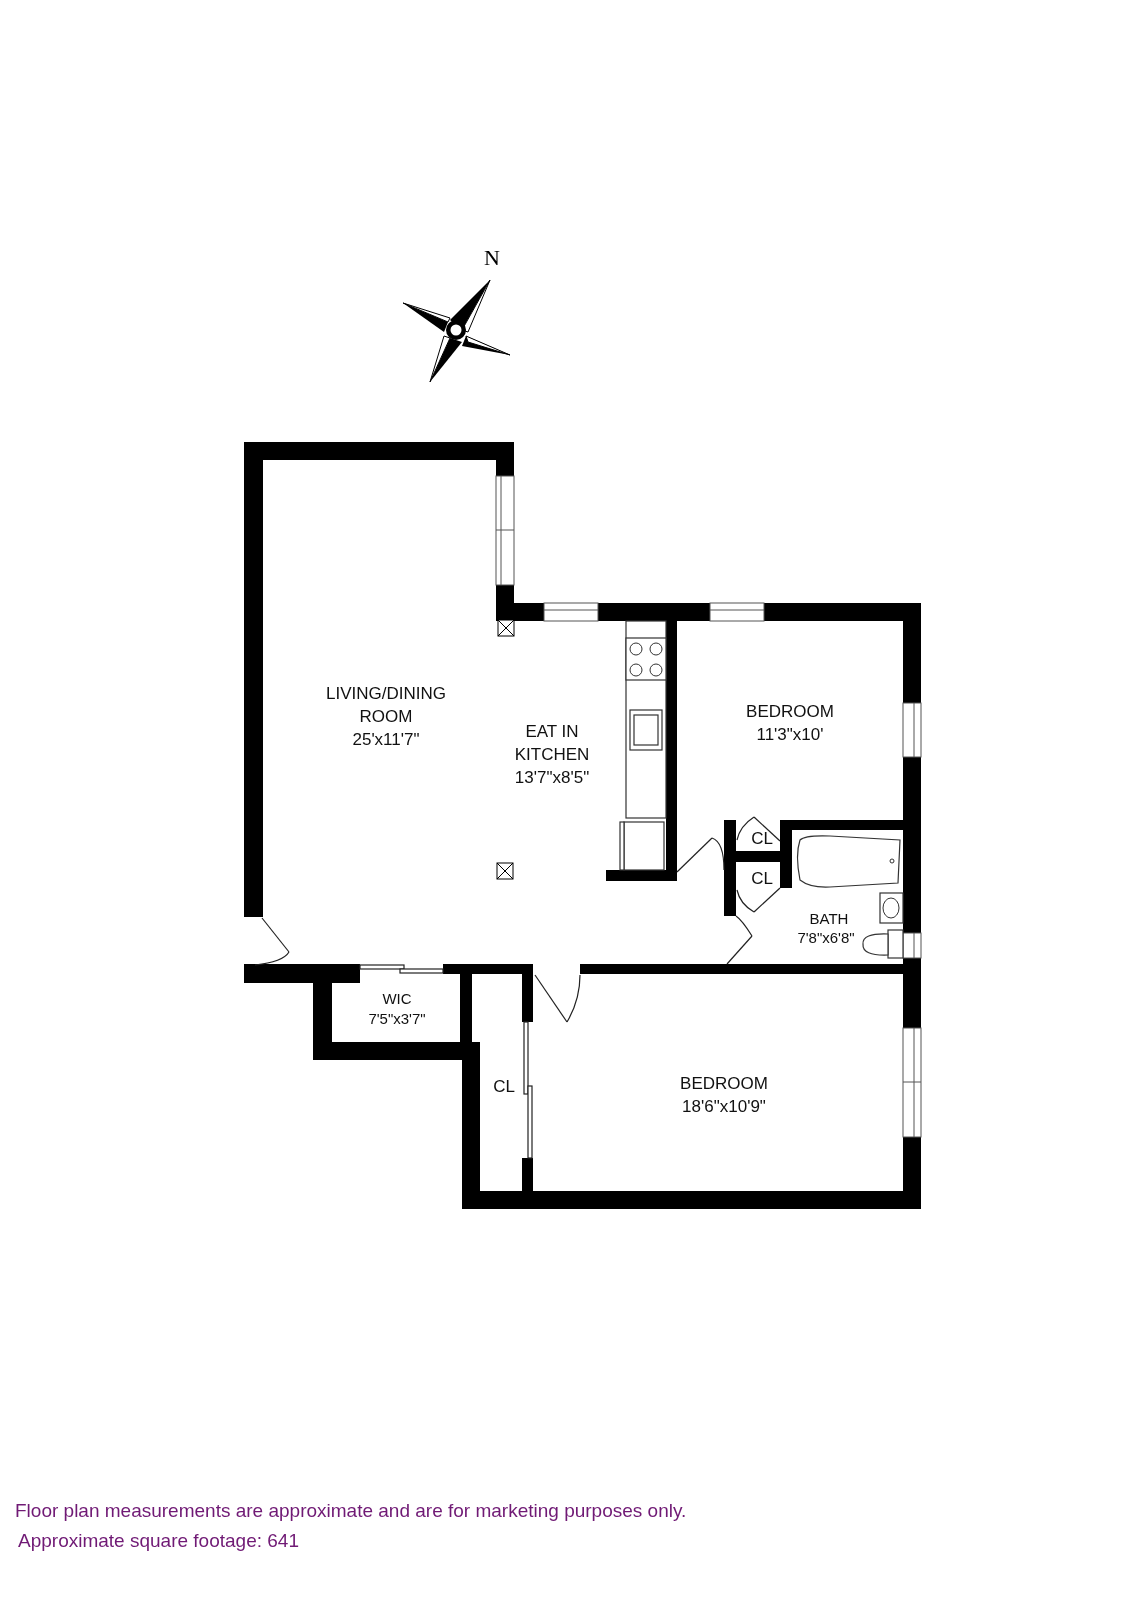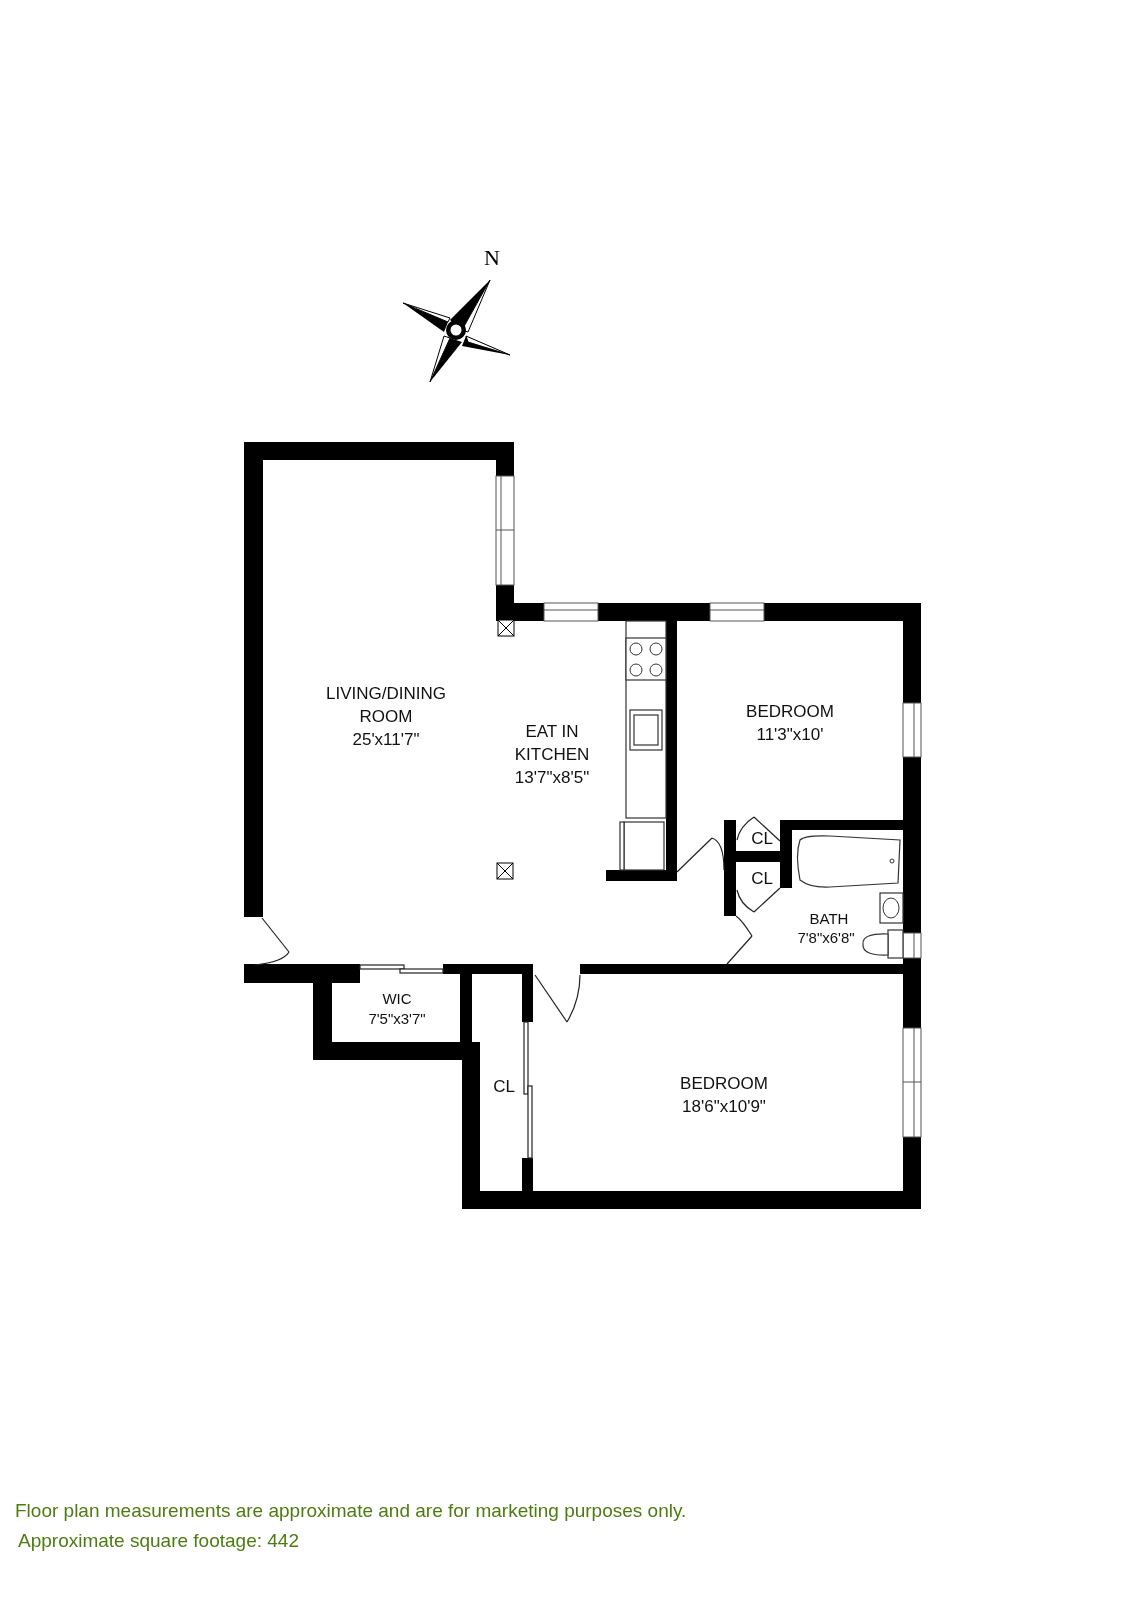--- a/index.html
+++ b/index.html
@@ -7,21 +7,21 @@
   #plan { position:absolute; left:0; top:0; width:1135px; height:1600px; }
   .wall { fill:#000; }
   .win { fill:#fff; stroke:#555; stroke-width:1; }
   .winline { stroke:#555; stroke-width:1; }
   .fix { fill:#fff; stroke:#333; stroke-width:1.2; }
   .door { fill:none; stroke:#222; stroke-width:1.2; }
   .doorleaf { fill:#fff; stroke:#222; stroke-width:1.2; }
   .lbl { font-family:"Liberation Sans", sans-serif; font-size:17px; fill:#111; text-anchor:middle; }
   .lbl-sm { font-family:"Liberation Sans", sans-serif; font-size:15px; fill:#111; text-anchor:middle; }
   .compass-n { font-family:"Liberation Serif", serif; font-size:22px; fill:#000; text-anchor:middle; }
-  .footer { position:absolute; left:15px; font-size:19px; color:#4d7c0f; font-family:"Liberation Sans", sans-serif; }
+  .footer { position:absolute; left:15px; font-size:19px; color:#701a75; font-family:"Liberation Sans", sans-serif; }
 </style>
 </head>
 <body>
 
 <svg id="plan" viewBox="0 0 1135 1600" xmlns="http://www.w3.org/2000/svg">
 
   <g>
     <text class="compass-n" x="492" y="265">N</text>
     <polygon points="490,280 462,330 450,320" fill="#000"></polygon>
     <polygon points="490,280 462,330 468,332" fill="#fff" stroke="#000" stroke-width="1"></polygon>
@@ -212,13 +212,13 @@
     <text class="lbl-sm" x="397" y="1024">7'5"x3'7"</text>
   </g>
   <text class="lbl" x="504" y="1092">CL</text>
   <g>
     <text class="lbl" x="724" y="1089">BEDROOM</text>
     <text class="lbl" x="724" y="1112">18'6"x10'9"</text>
   </g>
 </svg>
 
 <div class="footer" style="top:1500px;">Floor plan measurements are approximate and are for marketing purposes only.</div>
-<div class="footer" style="top:1530px; left:18px;">Approximate square footage: 442</div>
+<div class="footer" style="top:1530px; left:18px;">Approximate square footage: 641</div>
 
 </body></html>

